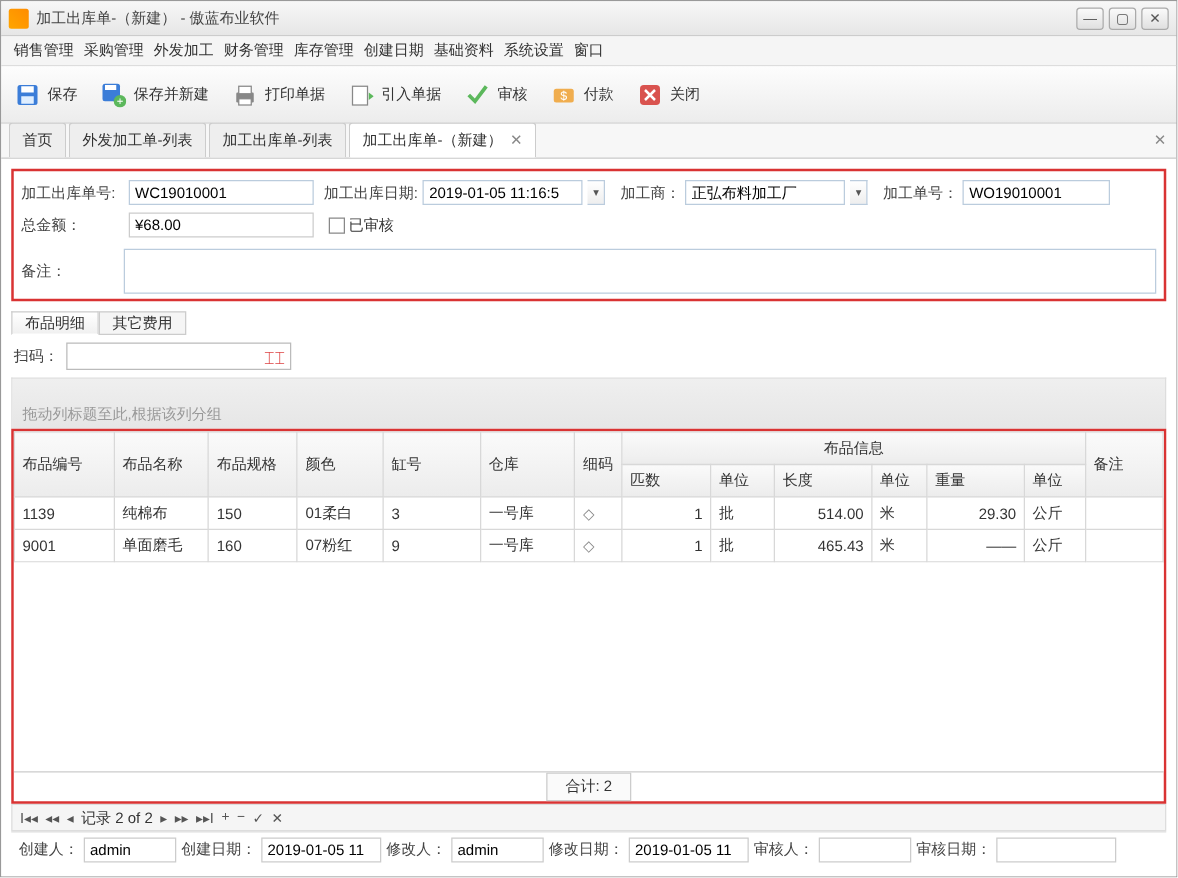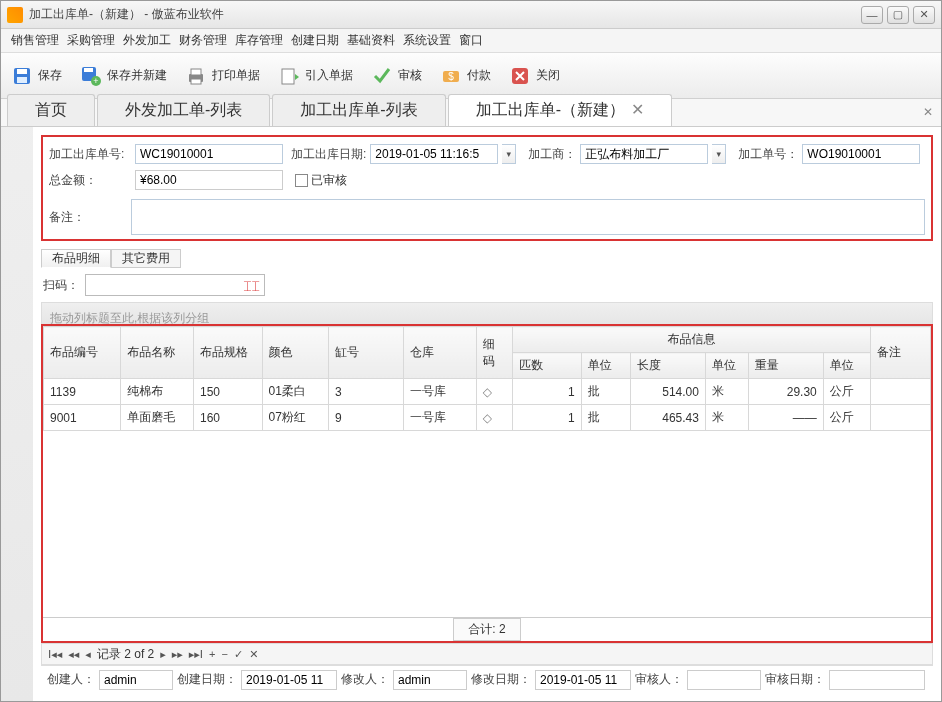--- a/index.html
+++ b/index.html
@@ -9,41 +9,41 @@
 .title-icon { width: 16px; height: 16px; background: linear-gradient(45deg,#ffa500,#ff8c00); border-radius: 2px; margin-right: 6px; }
 .titlebar-text { flex: 1; color: #444; }
 .win-btns { display: flex; gap: 4px; }
 .win-btn { width: 22px; height: 18px; background: linear-gradient(#fafafa,#e0e0e0); border: 1px solid #aaa; border-radius: 3px; display:flex;align-items:center;justify-content:center;font-size:11px;color:#555;cursor:pointer; }
 .menubar { height: 24px; background: #f5f5f5; display: flex; align-items: center; padding: 0 10px; gap: 8px; border-bottom: 1px solid #ddd; }
 .menubar span { cursor:pointer; }
 .toolbar { height: 46px; background: linear-gradient(#fdfdfd,#ececec); display: flex; align-items: center; padding: 0 10px; gap: 18px; border-bottom: 1px solid #d0d0d0; }
 .tool-btn { display: flex; align-items: center; gap: 5px; cursor: pointer; }
 .tool-icon { width: 22px; height: 22px; display:flex;align-items:center;justify-content:center; }
 .tabs { height: 28px; background: #f7f7f7; display: flex; align-items: flex-end; padding-left: 6px; border-bottom: 1px solid #ccc; position:relative; }
-.tab { padding: 5px 27px; border: 1px solid #ccc; border-bottom: none; background: #eee; margin-right: 2px; border-radius: 3px 3px 0 0; cursor: pointer; font-size:16px; }
+.tab { padding: 5px 10px; border: 1px solid #ccc; border-bottom: none; background: #eee; margin-right: 2px; border-radius: 3px 3px 0 0; cursor: pointer; font-size:12px; }
 .tab.active { background: #fff; }
 .tab-close { margin-left: 6px; color: #888; }
 .tabs-x { position:absolute; right:8px; top:6px; color:#888; cursor:pointer; }
-.content { flex: 1; background: #fff; padding: 8px; display: flex; flex-direction: column; overflow:hidden;margin-left:32px; }
+.content { flex: 1; background: #fff; padding: 8px; display: flex; flex-direction: column; overflow:hidden; }
 .form-box { border: 2px solid #d93333; padding: 4px 6px; margin-bottom: 8px; }
 .form-row { display: flex; align-items: center; height: 26px; gap: 4px; }
 .form-label { color: #444; white-space: nowrap; }
 .form-input { height: 20px; border: 1px solid #bcd; background: #fff; padding: 0 4px; font-size:12px; }
 .form-input.ro { border-color: #ccc; }
 .dropdown-btn { width:14px; height:20px; border:1px solid #bcd; border-left:none; background:linear-gradient(#fff,#eee); display:flex;align-items:center;justify-content:center;font-size:9px;color:#555;cursor:pointer; }
 .checkbox { width:13px; height:13px; border:1px solid #888; background:#fff; margin-right:3px; }
 .remark-row { display:flex; align-items:flex-start; margin-top:6px; }
 .remark-textarea { flex:1; height:36px; border:1px solid #bcd; background:#fff; position:relative; }
 .tab-box { display:flex; }
 .sub-tab { padding:0 10px; border:1px solid #ccc; background:#f5f5f5; cursor:pointer; }
 .sub-tab.active { background:linear-gradient(#fff,#f0f0f0); border-bottom-color:#fff; }
 .scan-row { display:flex; align-items:center; gap:6px; padding:6px 2px; }
 .scan-input { width:180px; height:22px; border:1px solid #bbb; background:#fff; position:relative; }
 .scan-icon { position:absolute; right:4px; top:3px; color:#d44; font-size:14px; }
-.group-hint { height:22px; background:linear-gradient(#efefef,#e6e6e6); color:#999; padding:7px 8px; border:1px solid #ddd; border-bottom:none; }
+.group-hint { height:22px; background:linear-gradient(#efefef,#e6e6e6); color:#999; padding:20px 8px; border:1px solid #ddd; border-bottom:none; }
 .grid-wrap { border:2px solid #d93333; flex:1; display:flex; flex-direction:column; overflow:hidden; position:relative; }
 .grid { width:100%; border-collapse:collapse; }
 .grid th, .grid td { border:1px solid #d8d8d8; padding:0; height:26px; font-weight:normal; font-size:12px; }
 .grid th > div, .grid td > div { padding: 4px 6px; }
 .grid th { background:linear-gradient(#fafafa,#ececec); text-align:left; }
 .grid th.group { text-align:center; }
 .grid .num { text-align:right; }
 .eraser { color:#888; }
 .grid-empty { flex:1; background:#fff; }
 .totals-row { border-top:1px solid #ccc; display:flex; justify-content:center; align-items:center; height:24px; }

